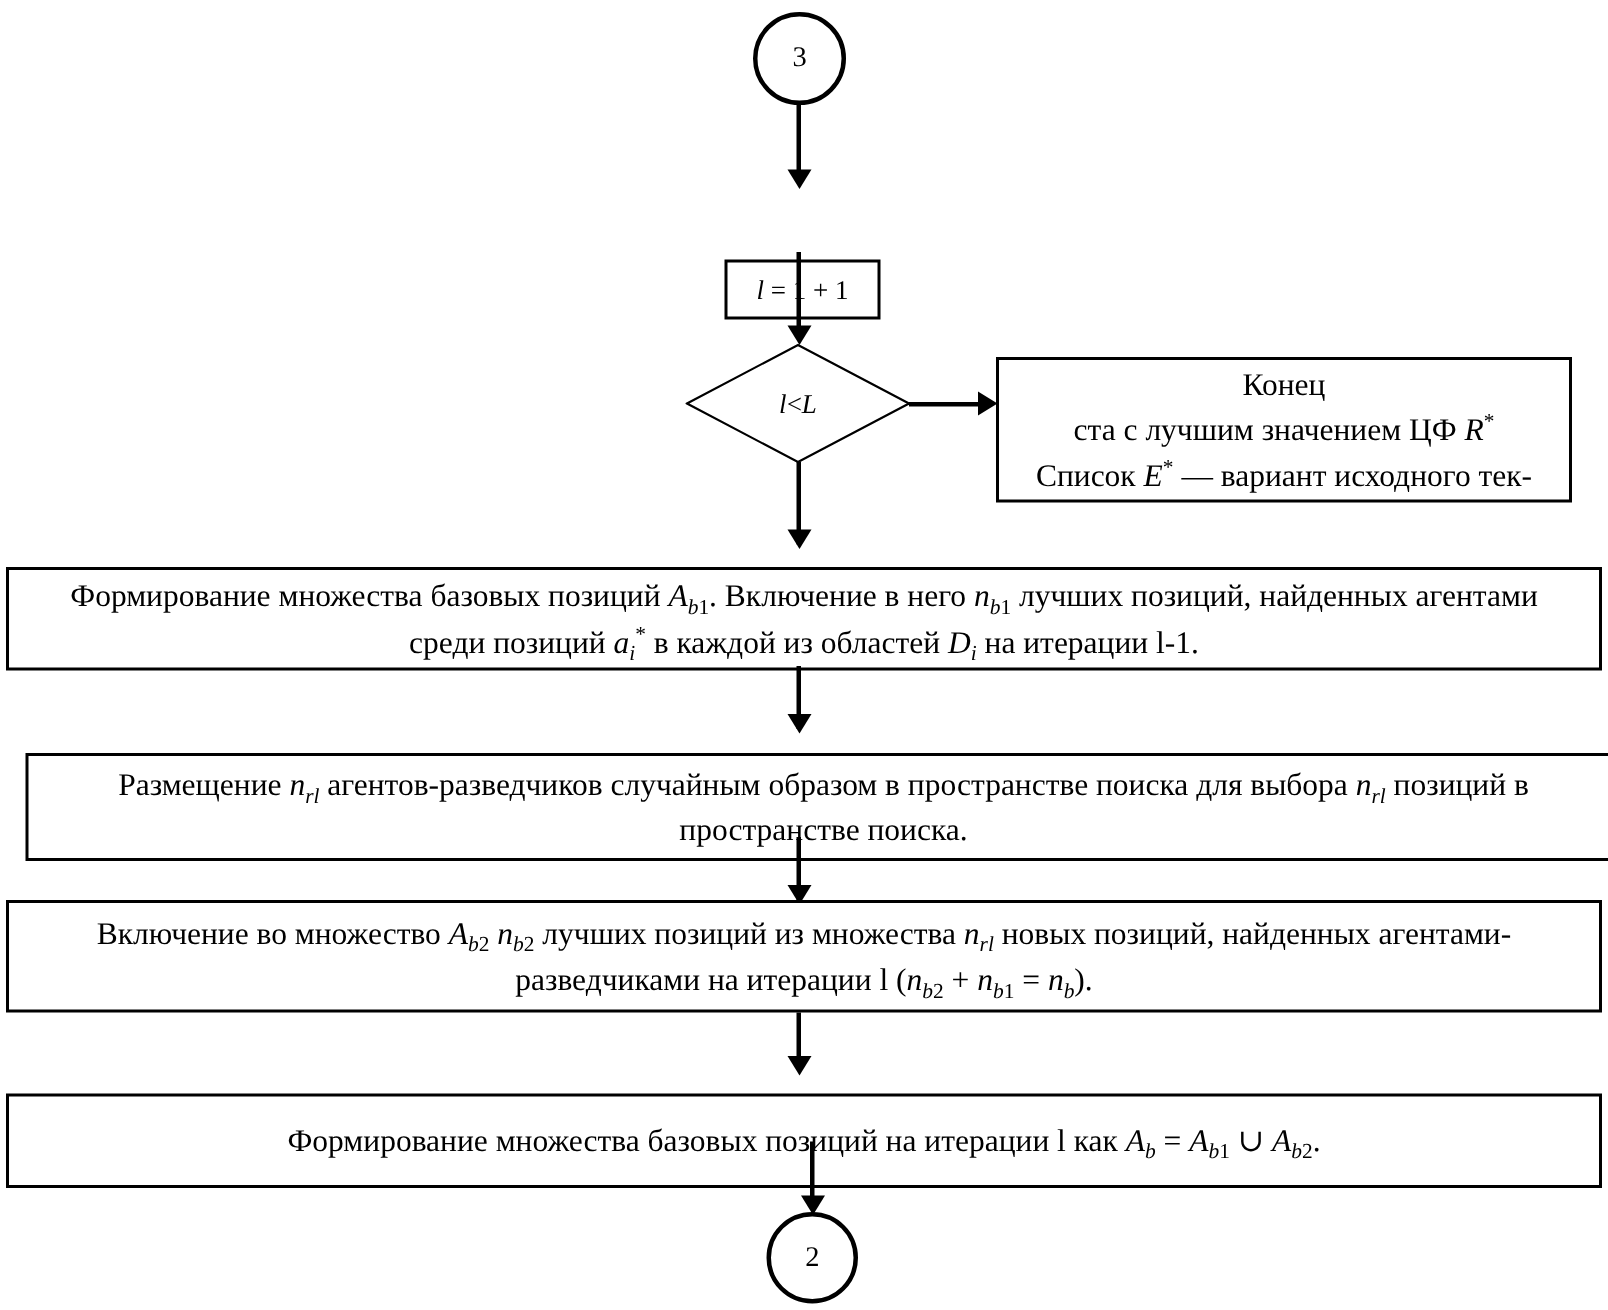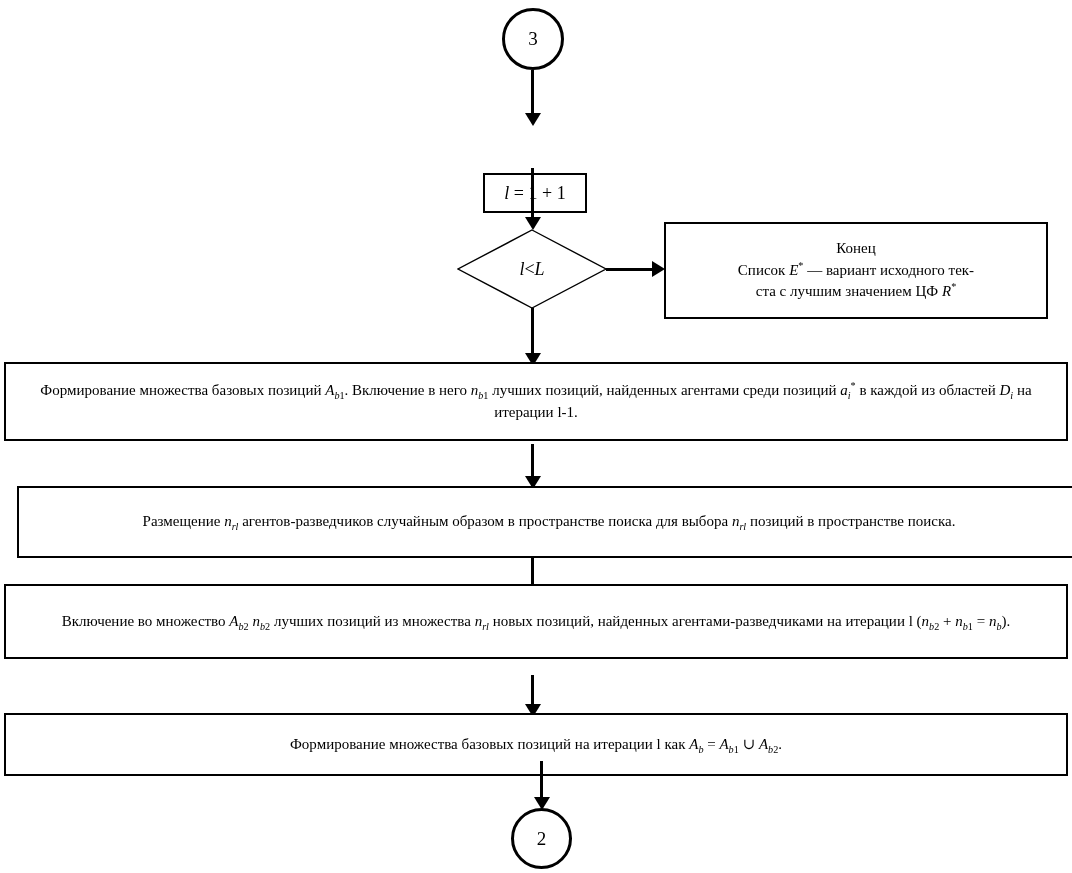--- a/index.html
+++ b/index.html
@@ -24,21 +24,22 @@
     position: absolute;
     box-sizing: border-box;
     background: #ffffff;
   }
   .proc-box {
     border: 2px solid #000;
     display: flex;
     align-items: center;
     text-align: center;
     line-height: 1.45;
-    font-size: 15px;
+    font-size: 21px;
+    margin-top: 16px;
   }
   .proc-box .inner {
     padding: 0 14px;
     width: 100%;
   }
 
   .small-box {
     border: 2px solid #000;
     display: flex;
     align-items: center;
@@ -139,32 +140,32 @@
     </div>
   </div>
 
   <div class="conn h-line" style="left:606px; top:268px; width:50px; height:3px;"></div>
   <div class="arrow-right" style="left:652px; top:261px;"></div>
 
   <div class="node proc-box" style="left:664px; top:222px; width:384px; height:97px;">
     <div class="inner">
       <div>Конец</div>
       <div>
-        <span>Список </span><span class="it">E</span><span class="sup">*</span><span> — вариант исходного тек-</span>
+        <span>ста с лучшим значением ЦФ </span><span class="it">R</span><span class="sup">*</span>
       </div>
       <div>
-        <span>ста с лучшим значением ЦФ </span><span class="it">R</span><span class="sup">*</span>
+        <span>Список </span><span class="it">E</span><span class="sup">*</span><span> — вариант исходного тек-</span>
       </div>
     </div>
   </div>
 
   <div class="conn v-line" style="left:531px; top:308px; width:3px; height:55px;"></div>
   <div class="arrow-down" style="left:525px; top:353px;"></div>
 
-  <div class="node proc-box" style="left:4px; top:362px; width:1064px; height:79px;">
+  <div class="node proc-box" style="left:4px; top:362px; width:1064px; height:69px;">
     <div class="inner">Формирование множества базовых позиций <span class="it">A</span><span class="sub it">b</span><span class="sub">1</span>. Включение в него <span class="it">n</span><span class="sub it">b</span><span class="sub">1</span> лучших позиций, найденных агентами среди позиций <span class="it">a</span><span class="sub it">i</span><span class="sup">*</span> в каждой из областей <span class="it">D</span><span class="sub it">i</span> на итерации l-1.</div>
   </div>
 
   <div class="conn v-line" style="left:531px; top:444px; width:3px; height:42px;"></div>
   <div class="arrow-down" style="left:525px; top:476px;"></div>
 
   <div class="node proc-box" style="left:17px; top:486px; width:1064px; height:72px;">
     <div class="inner">Размещение <span class="it">n</span><span class="sub it">rl</span> агентов-разведчиков случайным образом в пространстве поиска для выбора <span class="it">n</span><span class="sub it">rl</span> позиций в пространстве поиска.</div>
   </div>
 

